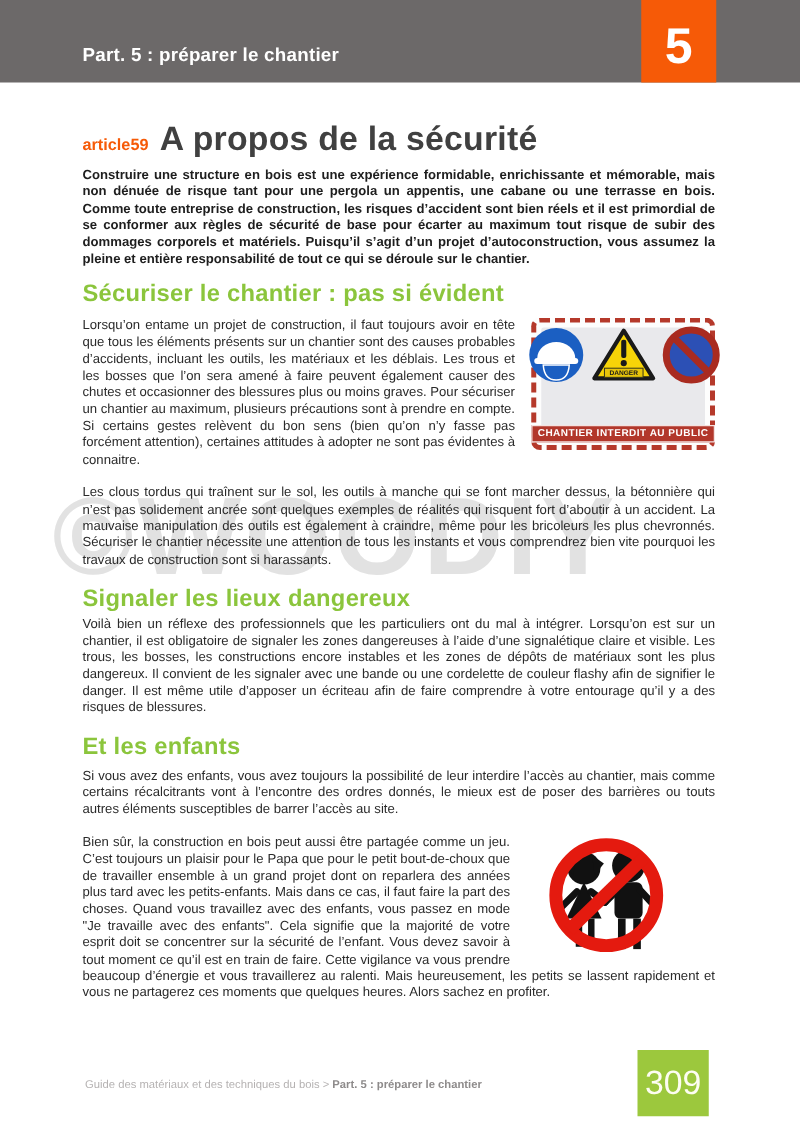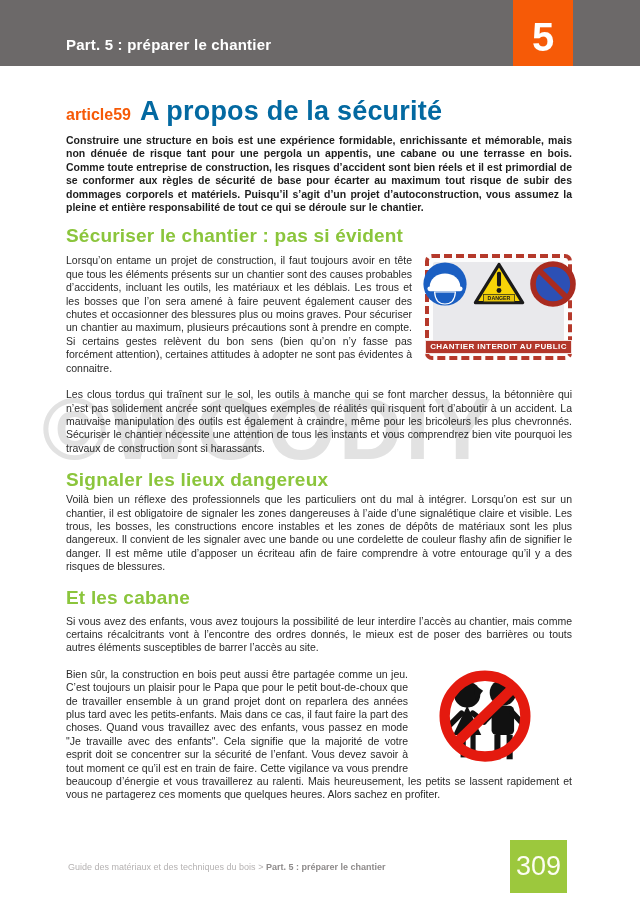--- a/index.html
+++ b/index.html
@@ -25,22 +25,22 @@
   .chapter-box span { color:#ffffff; font-size:40px; font-weight:bold; margin-top:8px; }
   
   .watermark {
     position:absolute; left:42px; top:378px; width:600px;
     font-size:88px; font-weight:bold; letter-spacing:3px; color:#e2e2e2;
     white-space:nowrap; z-index:0; pointer-events:none;
   }
   
   .content { position:absolute; left:66px; top:66px; width:506px; z-index:1; }
   .title-row { margin-top:30px; display:flex; align-items:baseline; }
-  .article-tag { color:#f65a07; font-size:16px; font-weight:bold; margin-right:9px; }
-  .article-title { color:#0369a1; font-size:27px; font-weight:bold; letter-spacing:0.2px; }
+  .article-tag { color:#f65a07; font-size:13px; font-weight:bold; margin-right:9px; }
+  .article-title { color:#404040; font-size:27px; font-weight:bold; letter-spacing:0.2px; }
   .intro {
     margin-top:7px; font-size:10.5px; font-weight:bold; line-height:13.4px;
     text-align:justify; color:#1e1e1e;
   }
   h2.sec {
     color:#8bc53c; font-size:19px; font-weight:bold; letter-spacing:0.2px;
   }
   .h-s1 { margin-top:11px; margin-bottom:7px; }
   .h-s2 { margin-top:14px; margin-bottom:2px; }
   .h-s3 { margin-top:13px; margin-bottom:6px; }
@@ -133,21 +133,21 @@
         </div>
       </div>
       <p class="para">Lorsqu’on entame un projet de construction, il faut toujours avoir en tête que tous les éléments présents sur un chantier sont des causes probables d’accidents, incluant les outils, les matériaux et les déblais. Les trous et les bosses que l’on sera amené à faire peuvent également causer des chutes et occasionner des blessures plus ou moins graves. Pour sécuriser un chantier au maximum, plusieurs précautions sont à prendre en compte. Si certains gestes relèvent du bon sens (bien qu’on n’y fasse pas forcément attention), certaines attitudes à adopter ne sont pas évidentes à connaitre.</p>
     </div>
 
     <p class="para gap">Les clous tordus qui traînent sur le sol, les outils à manche qui se font marcher dessus, la bétonnière qui n’est pas solidement ancrée sont quelques exemples de réalités qui risquent fort d’aboutir à un accident. La mauvaise manipulation des outils est également à craindre, même pour les bricoleurs les plus chevronnés. Sécuriser le chantier nécessite une attention de tous les instants et vous comprendrez bien vite pourquoi les travaux de construction sont si harassants.</p>
 
     <h2 class="sec h-s2">Signaler les lieux dangereux</h2>
     <p class="para">Voilà bien un réflexe des professionnels que les particuliers ont du mal à intégrer. Lorsqu’on est sur un chantier, il est obligatoire de signaler les zones dangereuses à l’aide d’une signalétique claire et visible. Les trous, les bosses, les constructions encore instables et les zones de dépôts de matériaux sont les plus dangereux. Il convient de les signaler avec une bande ou une cordelette de couleur flashy afin de signifier le danger. Il est même utile d’apposer un écriteau afin de faire comprendre à votre entourage qu’il y a des risques de blessures.</p>
 
-    <h2 class="sec h-s3">Et les cabane</h2>
+    <h2 class="sec h-s3">Et les enfants</h2>
     <p class="para">Si vous avez des enfants, vous avez toujours la possibilité de leur interdire l’accès au chantier, mais comme certains récalcitrants vont à l’encontre des ordres donnés, le mieux est de poser des barrières ou touts autres éléments susceptibles de barrer l’accès au site.</p>
 
     <div class="clearfix gap">
       <div class="children-sign-wrap">
         <svg width="122" height="96" viewBox="0 0 130 100">
 
           <circle cx="46" cy="25" r="14" fill="#111111"></circle>
           <polygon points="29,21 39,14 37,31" fill="#111111"></polygon>
           <polygon points="63,21 53,14 55,31" fill="#111111"></polygon>
           <polygon points="46,37 31,68 61,68" fill="#111111"></polygon>

